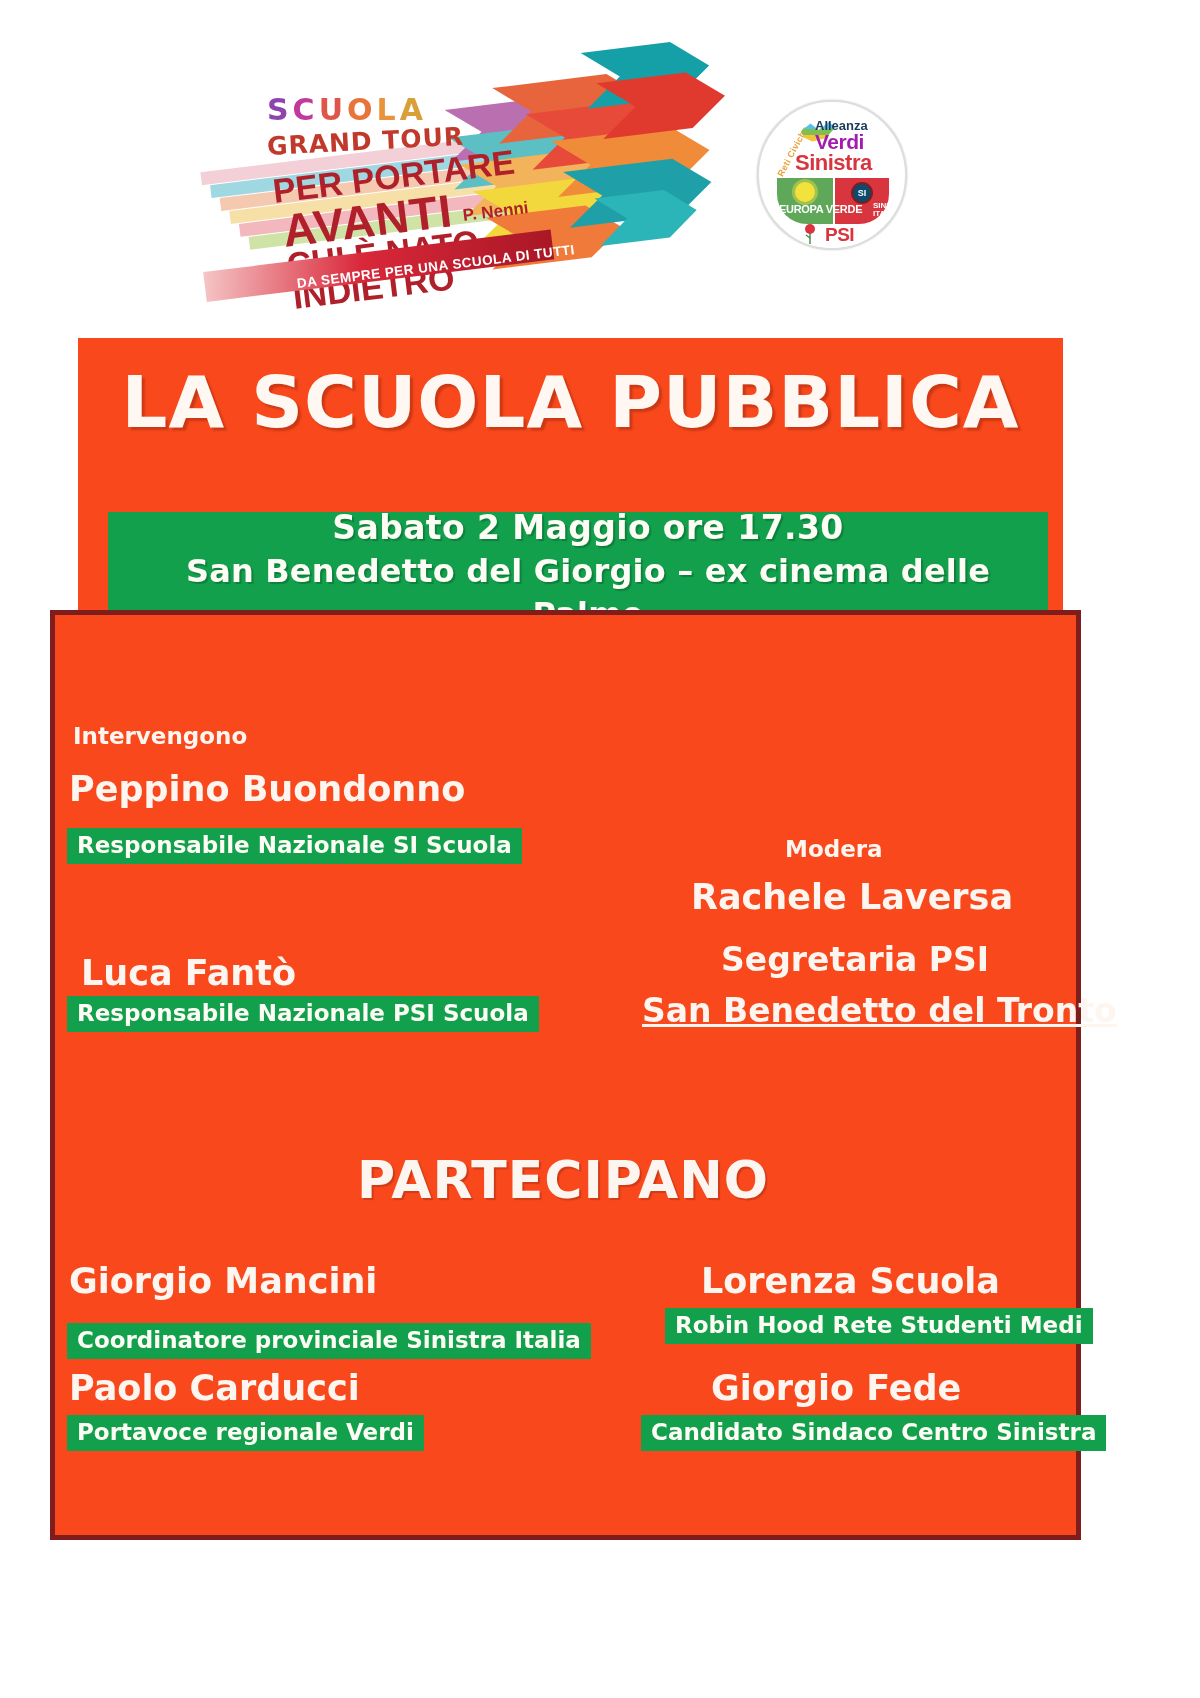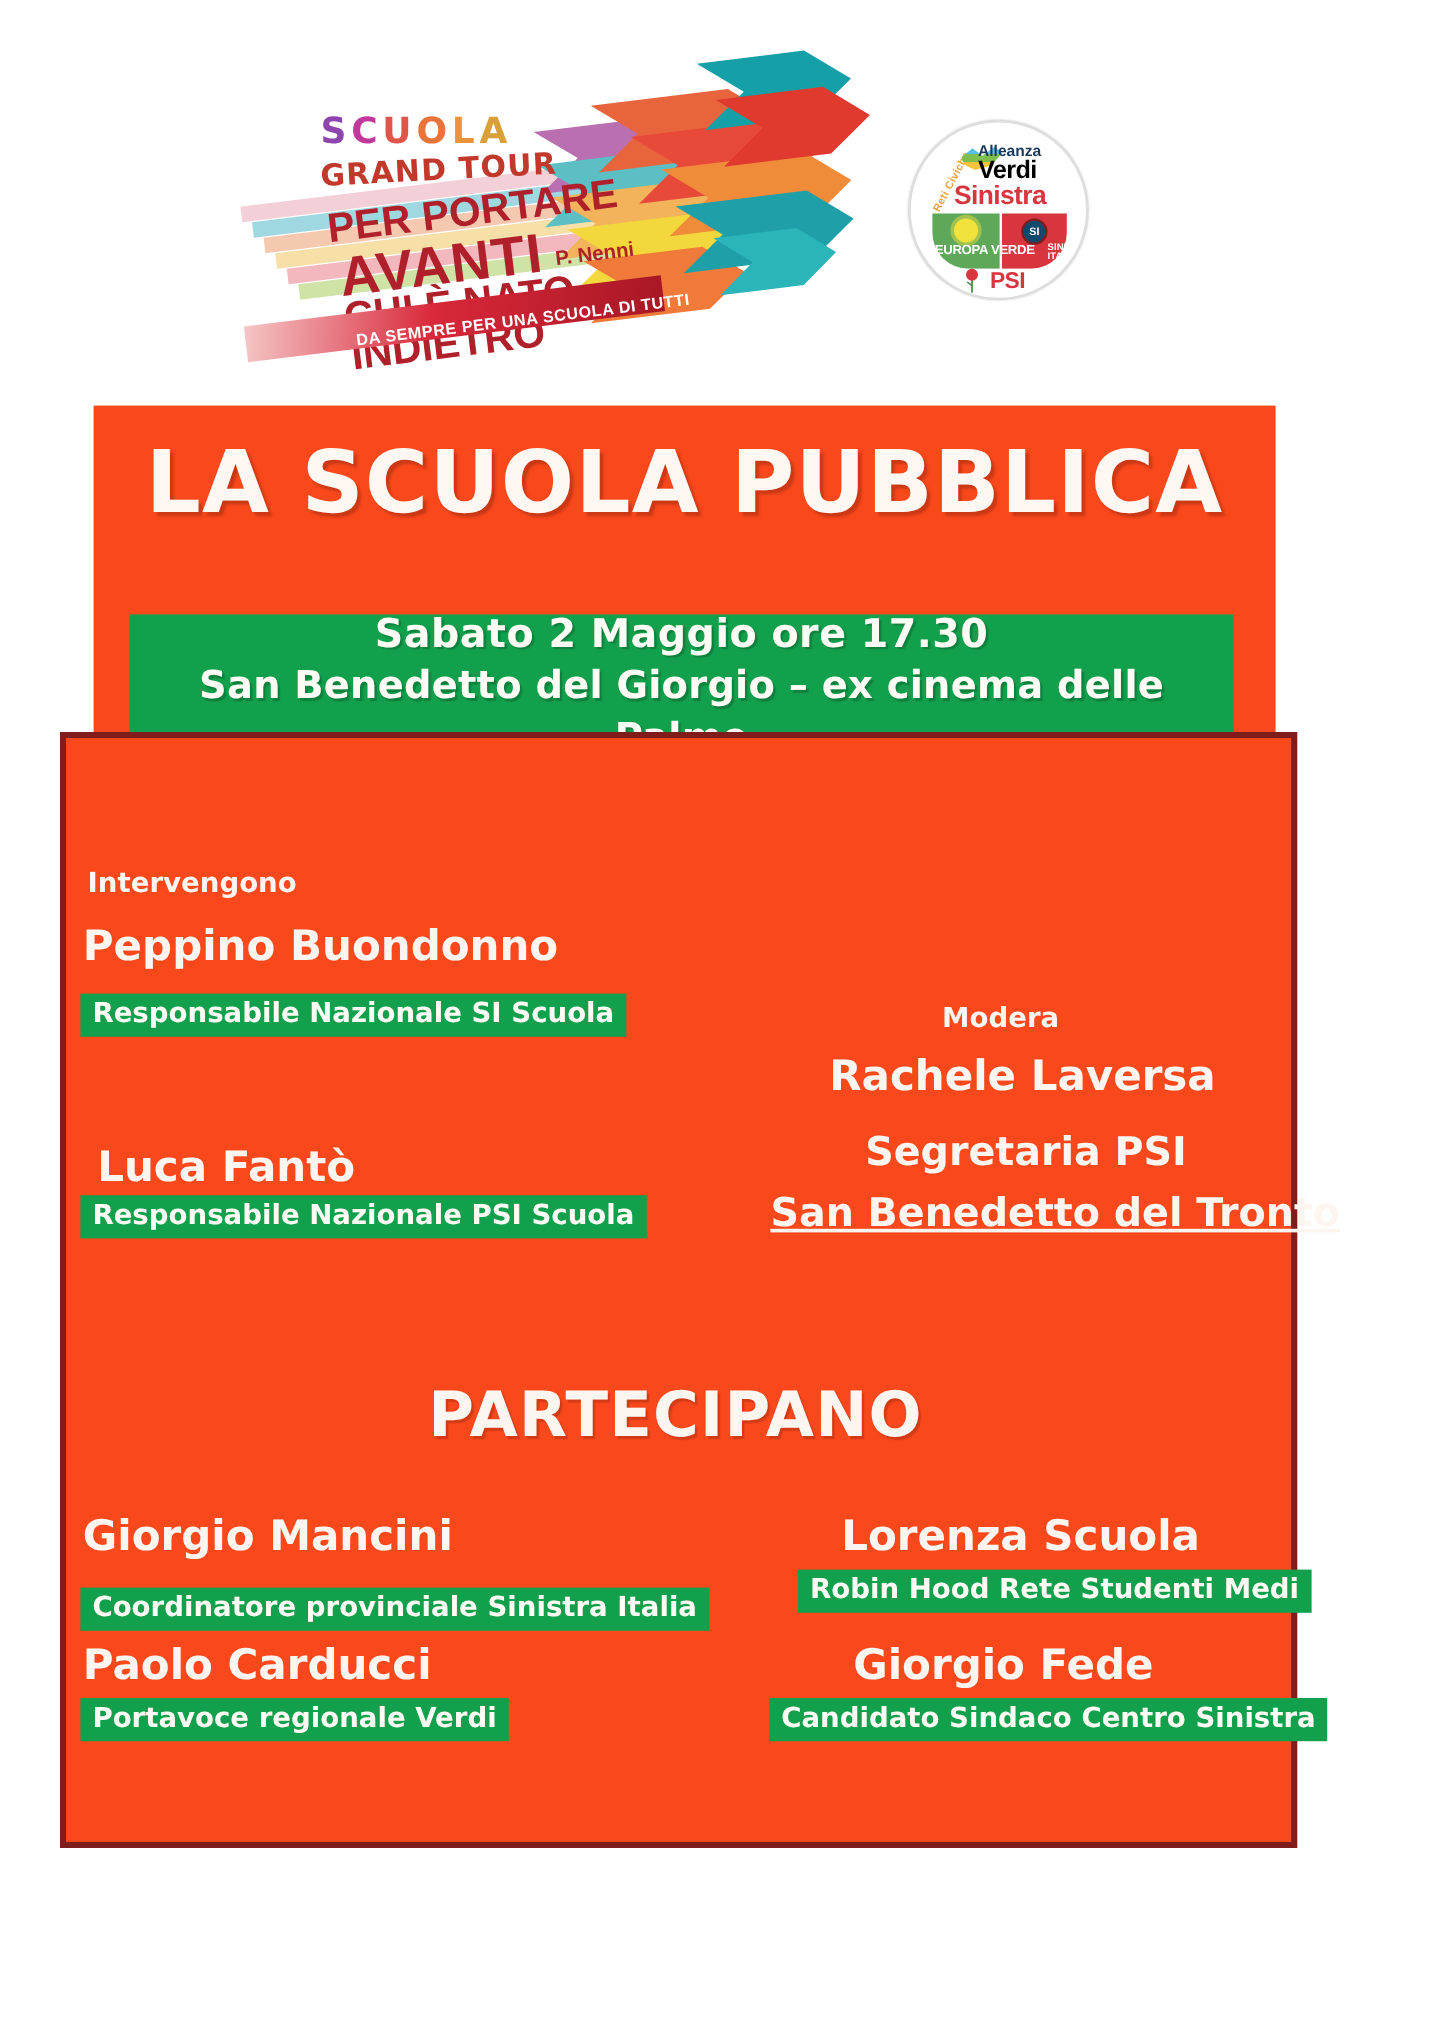--- a/index.html
+++ b/index.html
@@ -146,21 +146,21 @@
     font-size: 13px;
     font-weight: bold;
     color: #1b3a5c;
   }
   .pl-verdi {
     position: absolute;
     left: 56px;
     top: 28px;
     font-size: 21px;
     font-weight: bold;
-    color: #000000;
+    color: #a21caf;
     letter-spacing: -0.5px;
   }
   .pl-sinistra {
     position: absolute;
     left: 36px;
     top: 48px;
     font-size: 22px;
     font-weight: bold;
     color: #d8353f;
     letter-spacing: -0.5px;
@@ -290,20 +290,21 @@
     position: absolute;
     left: 108px;
     top: 512px;
     width: 920px;
     height: 118px;
     background: #12a04c;
     display: flex;
     flex-direction: column;
     align-items: center;
     justify-content: center;
+    padding-left: 20px;
   }
   .date-line {
     font-size: 33px;
     font-weight: bold;
     color: #fdfdf5;
     text-align: center;
     letter-spacing: 0.4px;
     font-family: "DejaVu Sans", sans-serif;
     text-shadow: 2px 2px 1px rgba(10,70,35,0.35);
     line-height: 1.35;

